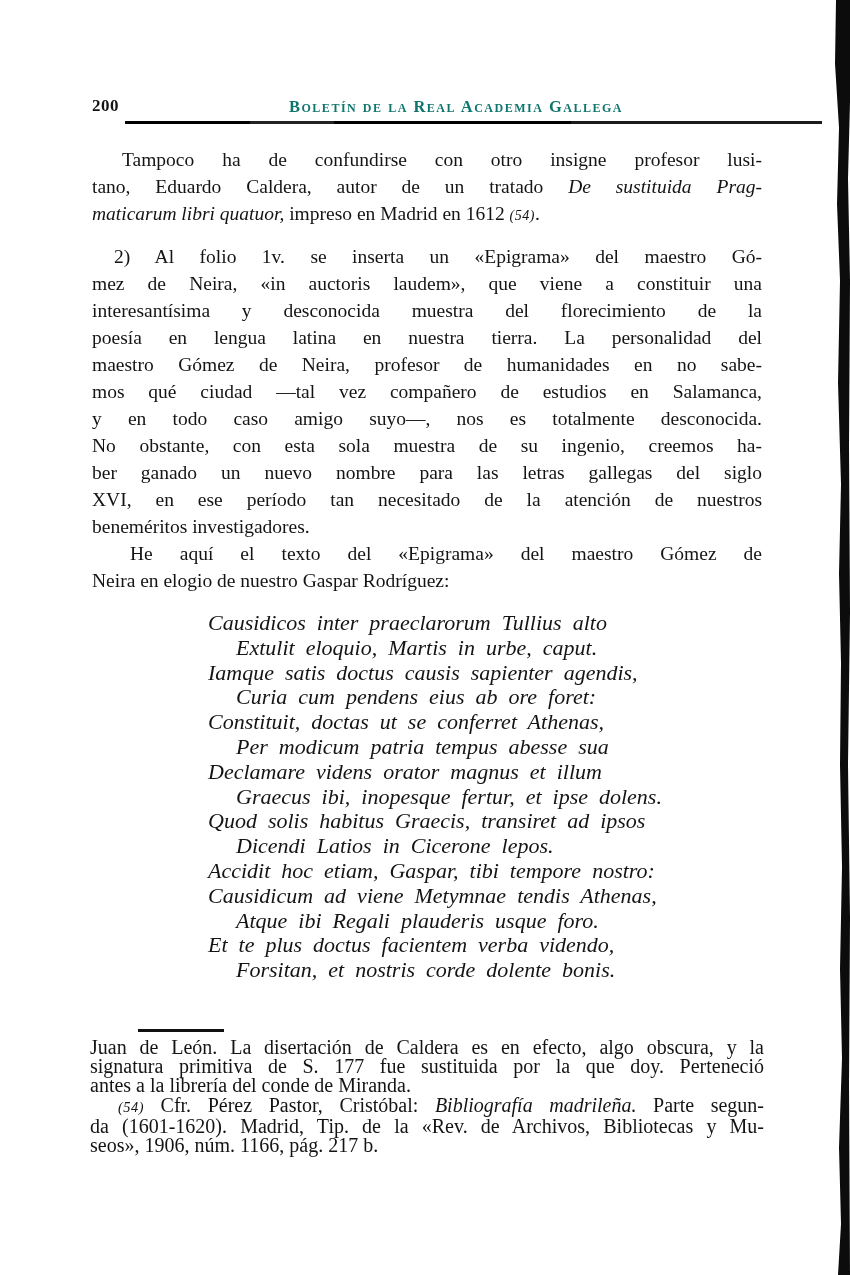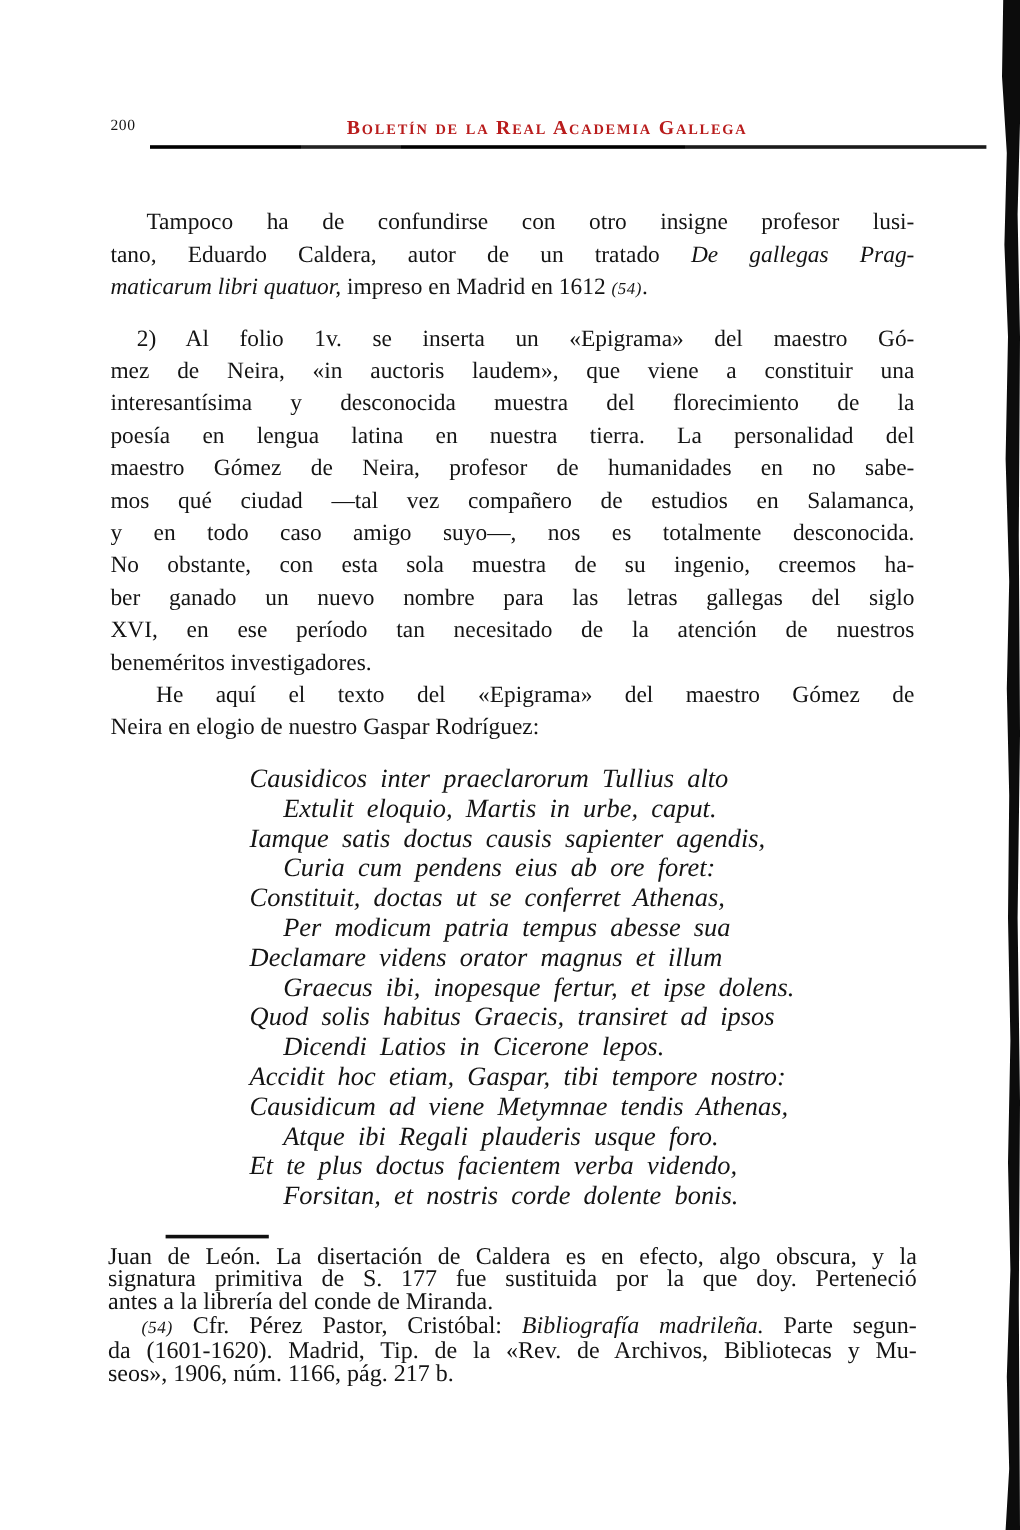--- a/index.html
+++ b/index.html
@@ -7,25 +7,25 @@
     position:relative;
     width:850px;height:1275px;
     margin:0 auto;
     background:#ffffff;
     overflow:hidden;
     font-family:"Liberation Serif","DejaVu Serif",serif;
     color:#141414;
   }
   
   .header-row{position:absolute;top:96px;left:92px;right:30px;height:24px;}
-  .page-number{position:absolute;left:0;top:0;font-size:13px;font-weight:normal;letter-spacing:.5px;}
+  .page-number{position:absolute;left:0;top:0;font-size:17px;font-weight:bold;letter-spacing:.5px;}
   .journal-title{
     position:absolute;left:50%;top:1px;transform:translateX(-50%);
     font-variant:small-caps;font-weight:bold;font-size:16.5px;letter-spacing:1.5px;
-    white-space:nowrap;color:#b91c1c;
+    white-space:nowrap;color:#0f766e;
   }
   .header-rule{
     position:absolute;top:121px;left:125px;width:697px;height:3px;
     background:linear-gradient(90deg,#000 0 18%,#222 18% 30%,#000 30% 64%,#1b1b1b 64% 100%);
   }
   
   .main-col{position:absolute;top:146px;left:92px;width:670px;}
   .para{font-size:19.5px;line-height:27px;text-align:justify;}
   .para .line{text-align:justify;}
   .para .line.just{text-align-last:justify;}
@@ -56,23 +56,23 @@
 <div class="page">
 
   <div class="header-row">
     <span class="page-number">200</span>
     <span class="journal-title">Boletín de la Real Academia Gallega</span>
   </div>
   <div class="header-rule"></div>
 
   <div class="main-col">
     <div id="body-paragraphs">
-        <div class="para" style="margin-bottom: 14px; margin-top: 26px;">
+        <div class="para" style="margin-bottom: 14px;">
           <div class="line just" style="padding-left: 30px;"><span class="seg-n">Tampoco ha de confundirse con otro insigne profesor lusi-</span></div>
-          <div class="line just"><span class="seg-n">tano, Eduardo Caldera, autor de un tratado </span><span class="seg-i">De gallegas Prag-</span></div>
+          <div class="line just"><span class="seg-n">tano, Eduardo Caldera, autor de un tratado </span><span class="seg-i">De sustituida Prag-</span></div>
           <div class="line"><span class="seg-i">maticarum libri quatuor,</span><span class="seg-n"> impreso en Madrid en 1612 </span><span class="seg-ref">(54)</span><span class="seg-n">.</span></div>
         </div>
         <div class="para">
           <div class="line just" style="padding-left: 22px;"><span class="seg-n">2)  Al folio 1v. se inserta un «Epigrama» del maestro Gó-</span></div>
           <div class="line just"><span class="seg-n">mez de Neira, «in auctoris laudem», que viene a constituir una</span></div>
           <div class="line just"><span class="seg-n">interesantísima y desconocida muestra del florecimiento de la</span></div>
           <div class="line just"><span class="seg-n">poesía en lengua latina en nuestra tierra. La personalidad del</span></div>
           <div class="line just"><span class="seg-n">maestro Gómez de Neira, profesor de humanidades en no sabe-</span></div>
           <div class="line just"><span class="seg-n">mos qué ciudad —tal vez compañero de estudios en Salamanca,</span></div>
           <div class="line just"><span class="seg-n">y en todo caso amigo suyo—, nos es totalmente desconocida.</span></div>

